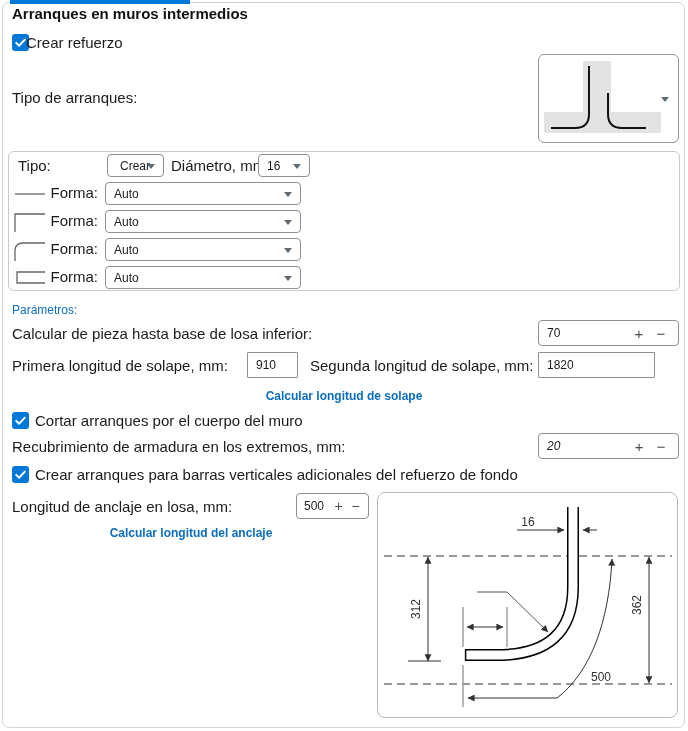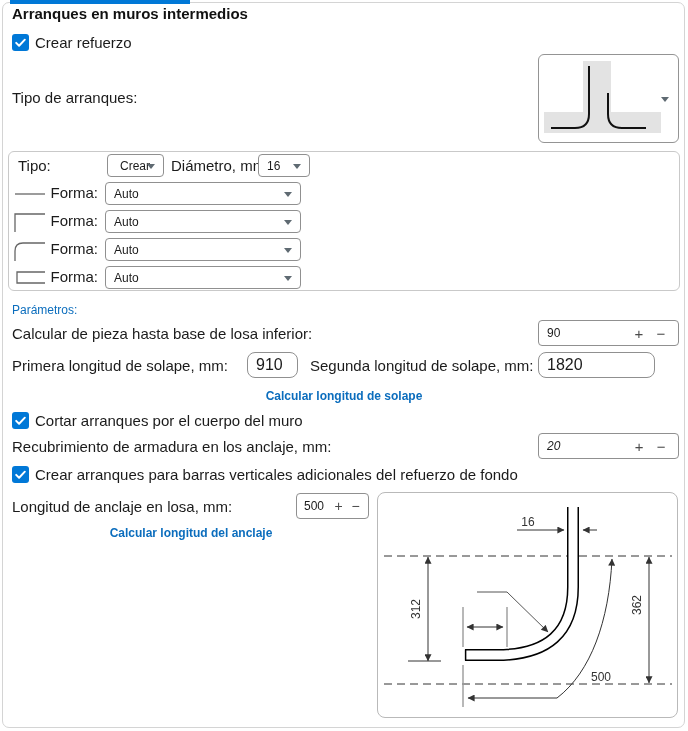--- a/index.html
+++ b/index.html
@@ -8,21 +8,21 @@
   .tabbar{position:absolute;left:10px;top:0;width:180px;height:4px;background:#0078d7;}
   .lbl{position:absolute;font-size:15px;color:#1b1b1b;white-space:nowrap;line-height:14px;}
   .title{font-weight:bold;color:#111;}
   .link{position:absolute;font-size:12px;color:#0b6dbd;white-space:nowrap;cursor:pointer;line-height:14px;}
   .link.u{}
   .link.b{font-weight:bold;}
   .cb{position:absolute;width:17px;height:17px;background:#0078d7;border-radius:3px;display:flex;align-items:center;justify-content:center;cursor:pointer;}
   .groupbox{position:absolute;left:8px;top:151px;width:672px;height:140px;border:1px solid #c9c9c9;border-radius:6px;box-sizing:border-box;}
   .dd{position:absolute;height:23px;background:#fff;border:1px solid #909090;border-radius:4px;box-sizing:border-box;display:flex;align-items:center;padding:0 20px 0 8px;font-size:12px;color:#1b1b1b;cursor:pointer;}
   .dd .arr{position:absolute;right:8px;top:50%;margin-top:-2px;width:0;height:0;border-left:4px solid transparent;border-right:4px solid transparent;border-top:5px solid #5f6a72;}
-  .field{position:absolute;height:26px;background:#fff;border:1px solid #909090;border-radius:8px;box-sizing:border-box;font-size:16px;color:#1b1b1b;padding:0 8px;font-family:"Liberation Sans",sans-serif;outline:none;}
+  .field{position:absolute;height:26px;background:#fff;border:1px solid #909090;border-radius:1px;box-sizing:border-box;font-size:12px;color:#1b1b1b;padding:0 8px;font-family:"Liberation Sans",sans-serif;outline:none;}
   .spinner{position:absolute;height:26px;background:#fff;border:1px solid #909090;border-radius:4px;box-sizing:border-box;display:flex;align-items:center;font-size:12px;color:#1b1b1b;padding:0 6px 0 8px;}
   .spinner .val{flex:1;}
   .spinner .sbtn{width:22px;text-align:center;color:#4a4a4a;font-size:15px;cursor:pointer;user-select:none;}
   .spinner.narrow{padding:0 4px 0 7px;}
   .spinner.narrow .sbtn{width:17px;font-size:14px;}
   .imgcombo{position:absolute;left:538px;top:54px;width:141px;height:89px;background:#fff;border:1px solid #949494;border-radius:6px;box-sizing:border-box;cursor:pointer;}
   .imgcombo .arr{position:absolute;right:9px;top:50%;margin-top:-2px;width:0;height:0;border-left:4px solid transparent;border-right:4px solid transparent;border-top:5px solid #5f6a72;}
   .icon{position:absolute;left:13px;}
   .diagram{position:absolute;left:377px;top:492px;width:301px;height:226px;border:1px solid #b9b9b9;border-radius:8px;box-sizing:border-box;background:#fff;}
   svg{display:block;}
@@ -36,21 +36,21 @@
 
 <div class="lbl title" style="left:12px;top:7px;">Arranques en muros intermedios</div>
 
 <div class="cb" style="left:12px;top:34px;">
   <span>
       <svg width="13" height="13" viewBox="0 0 12 12">
         <polyline points="2,6.3 4.7,9 10,3.4" stroke="#fff" stroke-width="1.8" fill="none" stroke-linecap="round" stroke-linejoin="round"></polyline>
       </svg>
     </span>
 </div>
-<div class="lbl" style="left:35px;top:36px;">Crear refuerzo</div>
+<div class="lbl" style="left:26px;top:36px;">Crear refuerzo</div>
 
 <div class="lbl" style="left:12px;top:91px;">Tipo de arranques:</div>
 <div class="imgcombo">
   <span>
     <svg width="139" height="87" viewBox="0 0 139 87">
       <rect x="44" y="6" width="28" height="53" fill="#e3e3e3"></rect>
       <rect x="5" y="57" width="117" height="21" fill="#e3e3e3"></rect>
       <path d="M50,11 V59 Q50,73 36,73 H12" stroke="#111" stroke-width="2" fill="none"></path>
       <path d="M69,38 V59 Q69,73 83,73 H107" stroke="#111" stroke-width="2" fill="none"></path>
     </svg>
@@ -112,42 +112,42 @@
 <div class="lbl" style="left:38px;top:270px;width:60px;text-align:right;">Forma:</div>
 <div class="dd" style="left:105px;top:266px;width:196px;">
   <span>Auto</span>
   <span class="arr"></span>
 </div>
 
 <div class="link u" style="left:12px;top:303px;">Parámetros:</div>
 
 <div class="lbl" style="left:12px;top:327px;">Calcular de pieza hasta base de losa inferior:</div>
 <div class="spinner" style="left:538px;top:320px;width:141px;">
-  <span class="val">90</span>
+  <span class="val">70</span>
   <span class="sbtn">+</span>
   <span class="sbtn">−</span>
 </div>
 
 <div class="lbl" style="left:12px;top:359px;">Primera longitud de solape, mm:</div>
 <input class="field" style="left: 247px; top: 352px; width: 51px;" value="910">
 <div class="lbl" style="left:310px;top:359px;">Segunda longitud de solape, mm:</div>
 <input class="field" style="left: 538px; top: 352px; width: 117px;" value="1820">
 
 <div class="link b" style="left:244px;top:389px;width:200px;text-align:center;">Calcular longitud de solape</div>
 
 <div class="cb" style="left:12px;top:412px;">
   <span>
       <svg width="13" height="13" viewBox="0 0 12 12">
         <polyline points="2,6.3 4.7,9 10,3.4" stroke="#fff" stroke-width="1.8" fill="none" stroke-linecap="round" stroke-linejoin="round"></polyline>
       </svg>
     </span>
 </div>
 <div class="lbl" style="left:35px;top:414px;">Cortar arranques por el cuerpo del muro</div>
 
-<div class="lbl" style="left:12px;top:440px;">Recubrimiento de armadura en los anclaje, mm:</div>
+<div class="lbl" style="left:12px;top:440px;">Recubrimiento de armadura en los extremos, mm:</div>
 <div class="spinner" style="left:538px;top:433px;width:141px;font-style:italic;">
   <span class="val">20</span>
   <span class="sbtn">+</span>
   <span class="sbtn">−</span>
 </div>
 
 <div class="cb" style="left:12px;top:466px;">
   <span>
       <svg width="13" height="13" viewBox="0 0 12 12">
         <polyline points="2,6.3 4.7,9 10,3.4" stroke="#fff" stroke-width="1.8" fill="none" stroke-linecap="round" stroke-linejoin="round"></polyline>

